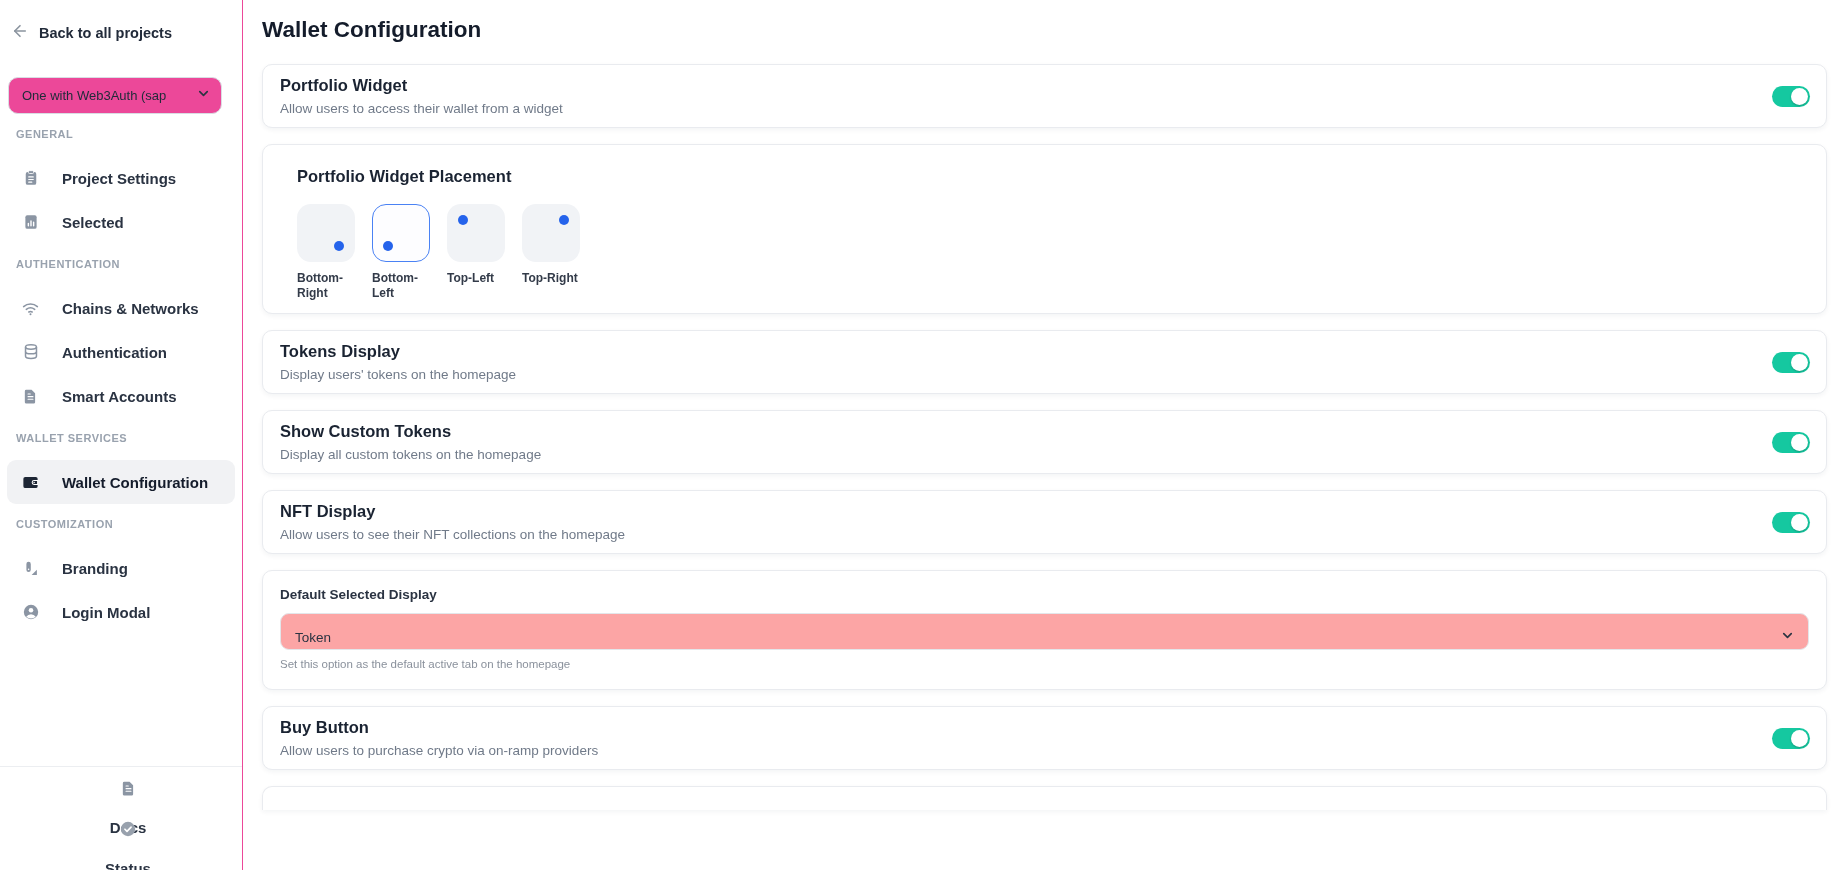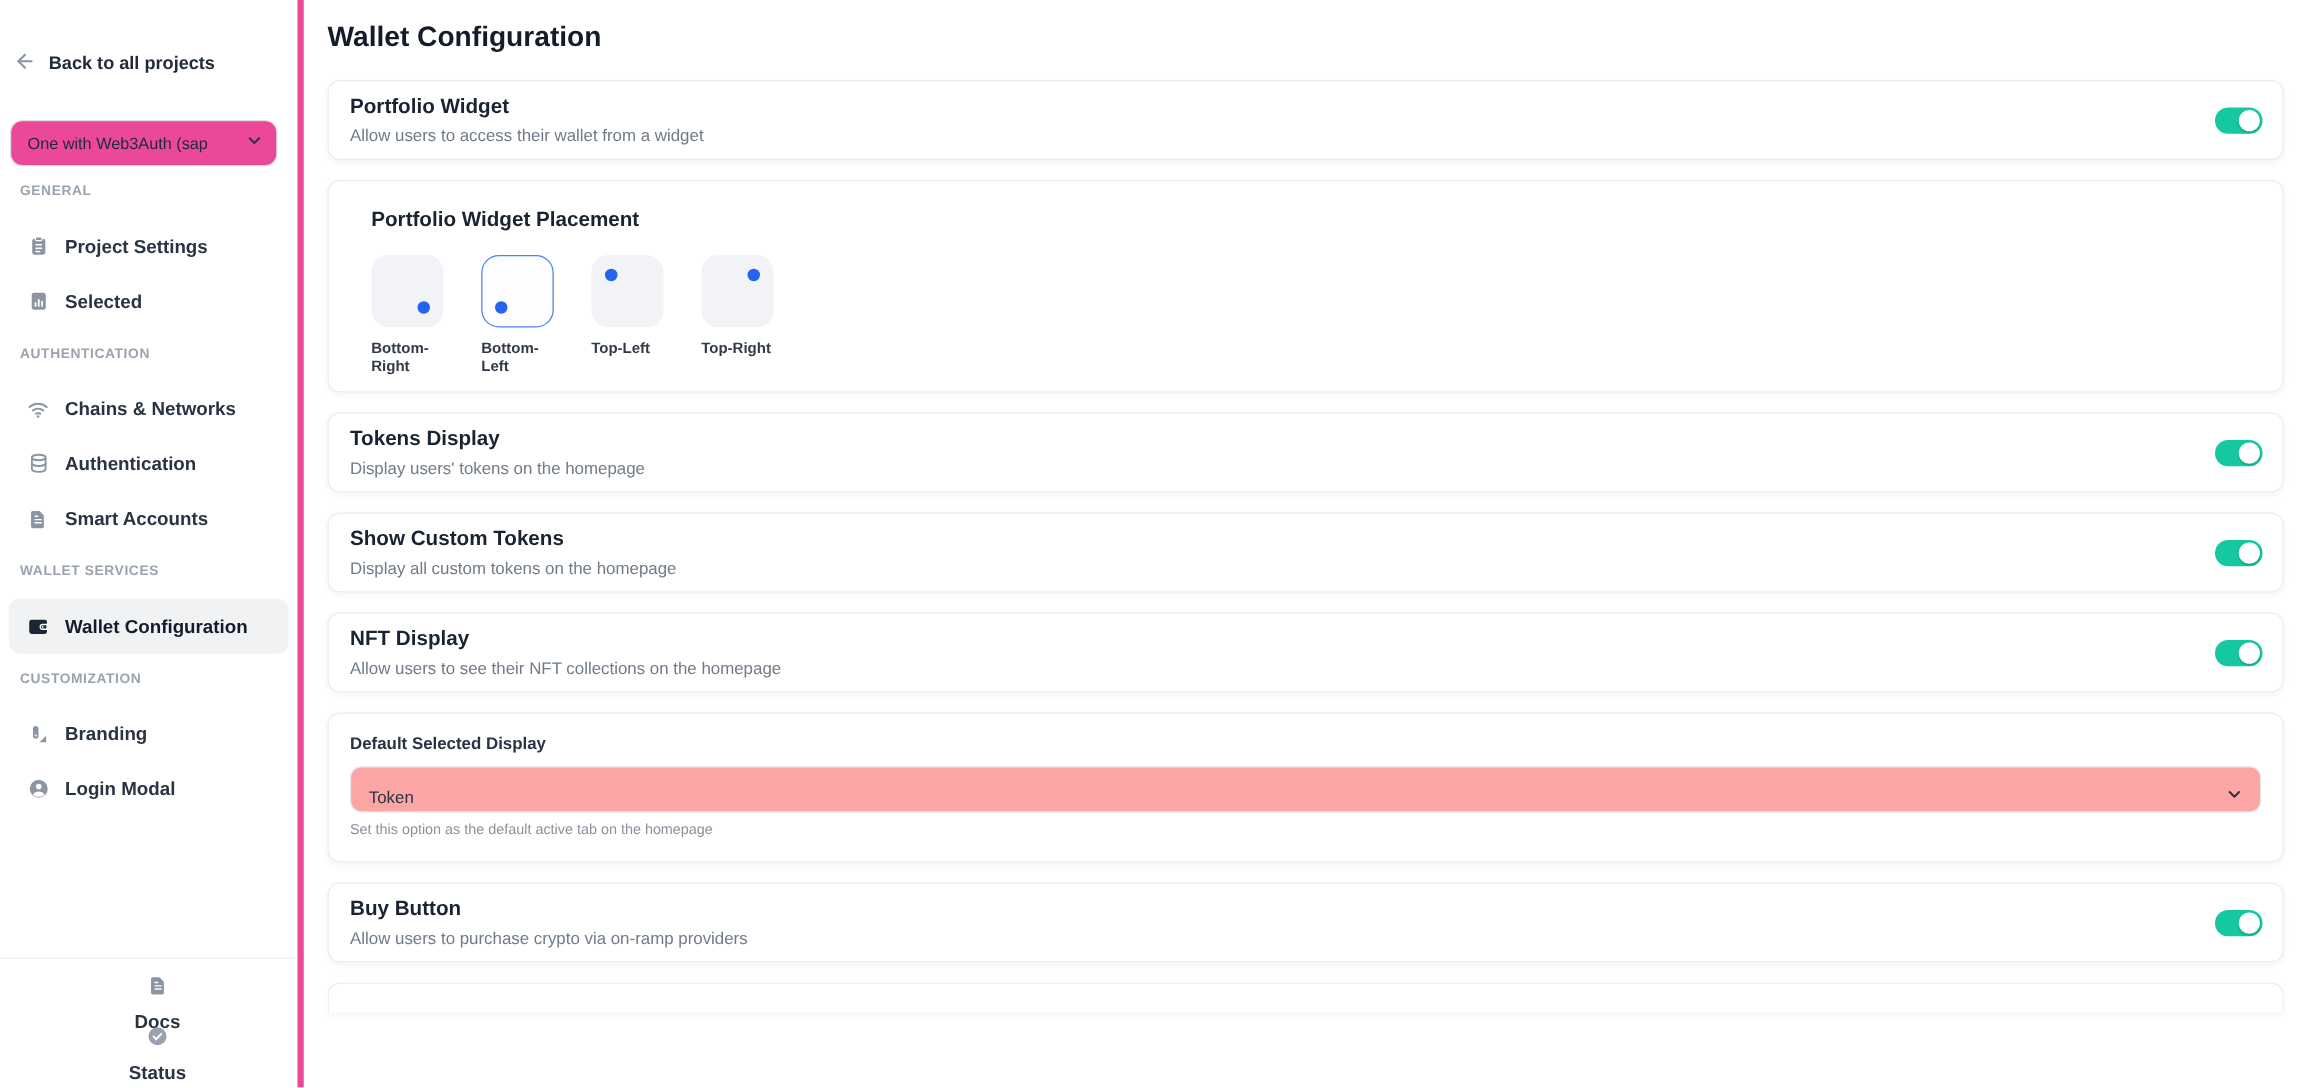--- a/index.html
+++ b/index.html
@@ -3,37 +3,37 @@
 <meta charset="utf-8">
 <style>
   * { margin:0; padding:0; box-sizing:border-box; }
   html,body { width:1840px; height:870px; overflow:hidden; background:#fff;
     font-family:"Liberation Sans", sans-serif; color:#27303f; }
 
   .app { display:flex; width:100%; height:100%; }
 
   
   .sidebar { width:243px; min-width:243px; height:100%; background:#fff;
-    border-right:5px solid #ec4899; display:flex; flex-direction:column;
-    padding:40px 7px 0 7px; }
+    border-right:1px solid #ec4899; display:flex; flex-direction:column;
+    padding:22px 7px 0 7px; }
   .back-row { display:flex; align-items:center; gap:10px; padding-left:4px;
     font-size:14.5px; font-weight:700; color:#222b3a; cursor:pointer; }
   .back-row svg { flex:0 0 auto; }
 
   .project-selector { margin:34px 0 0 1px; width:214px; height:37px;
     border:1px solid #d9dde3; border-radius:10px; background:#ec4899;
     display:flex; align-items:center; padding:0 10px 0 13px; cursor:pointer; }
   .project-selector .val { flex:1; font-size:13px; font-weight:500; color:#222b3a;
     white-space:nowrap; overflow:hidden; }
   .project-selector svg { flex:0 0 auto; margin-left:2px; }
 
   nav { margin-top:0; }
   .section-label { margin:14px 0 16px 9px; font-size:11px; font-weight:700;
     letter-spacing:.5px; color:#99a2ae; text-transform:uppercase; }
-  .nav-item { height:44px; display:flex; align-items:center; gap:12px;
+  .nav-item { height:44px; display:flex; align-items:center; gap:22px;
     padding-left:14px; border-radius:9px; font-size:15px; font-weight:600;
     color:#2a3342; cursor:pointer; }
   .nav-item .ic { width:19px; height:19px; display:flex; align-items:center;
     justify-content:center; }
   .nav-item.active { background:#f1f2f4; color:#141c2b; }
 
   .side-spacer { flex:1; }
   .side-footer { border-top:1px solid #eceef1; margin:0 -7px; padding:13px 7px 10px 7px; }
   .side-footer .nav-item { height:40px;flex-direction:column; }
 
@@ -51,21 +51,21 @@
   .tc-title { font-size:16.5px; font-weight:700; color:#1a2332; }
   .tc-desc { font-size:13.5px; color:#707a89; margin-top:6px; }
 
   .toggle { width:38px; height:21px; border-radius:11px; background:#15c8a0;
     position:relative; cursor:pointer; flex:0 0 auto; }
   .toggle .knob { position:absolute; top:2px; right:2px; width:17px; height:17px;
     border-radius:50%; background:#fff; box-shadow:0 1px 2px rgba(0,0,0,.22); }
 
   .card.placement-card { height:170px; padding:21px 17px 0 34px; }
   .pc-title { font-size:16.5px; font-weight:700; color:#1a2332; line-height:20px; }
-  .pc-options { display:flex; gap:28px; margin-top:18px; }
+  .pc-options { display:flex; gap:15px; margin-top:18px; }
   .pc-option { width:60px; cursor:pointer; }
   .pc-square { width:58px; height:58px; border-radius:14px; background:#f1f3f6;
     position:relative; border:1px solid transparent; }
   .pc-option.selected .pc-square { background:#fdfdff; border:1.6px solid #4a82f4; }
   .pc-dot { position:absolute; width:10px; height:10px; border-radius:50%;
     background:#2563eb; }
   .pc-dot.bottom-right { right:10px; bottom:10px; }
   .pc-dot.bottom-left  { left:10px;  bottom:10px; }
   .pc-dot.top-left     { left:10px;  top:10px; }
   .pc-dot.top-right    { right:10px; top:10px; }

